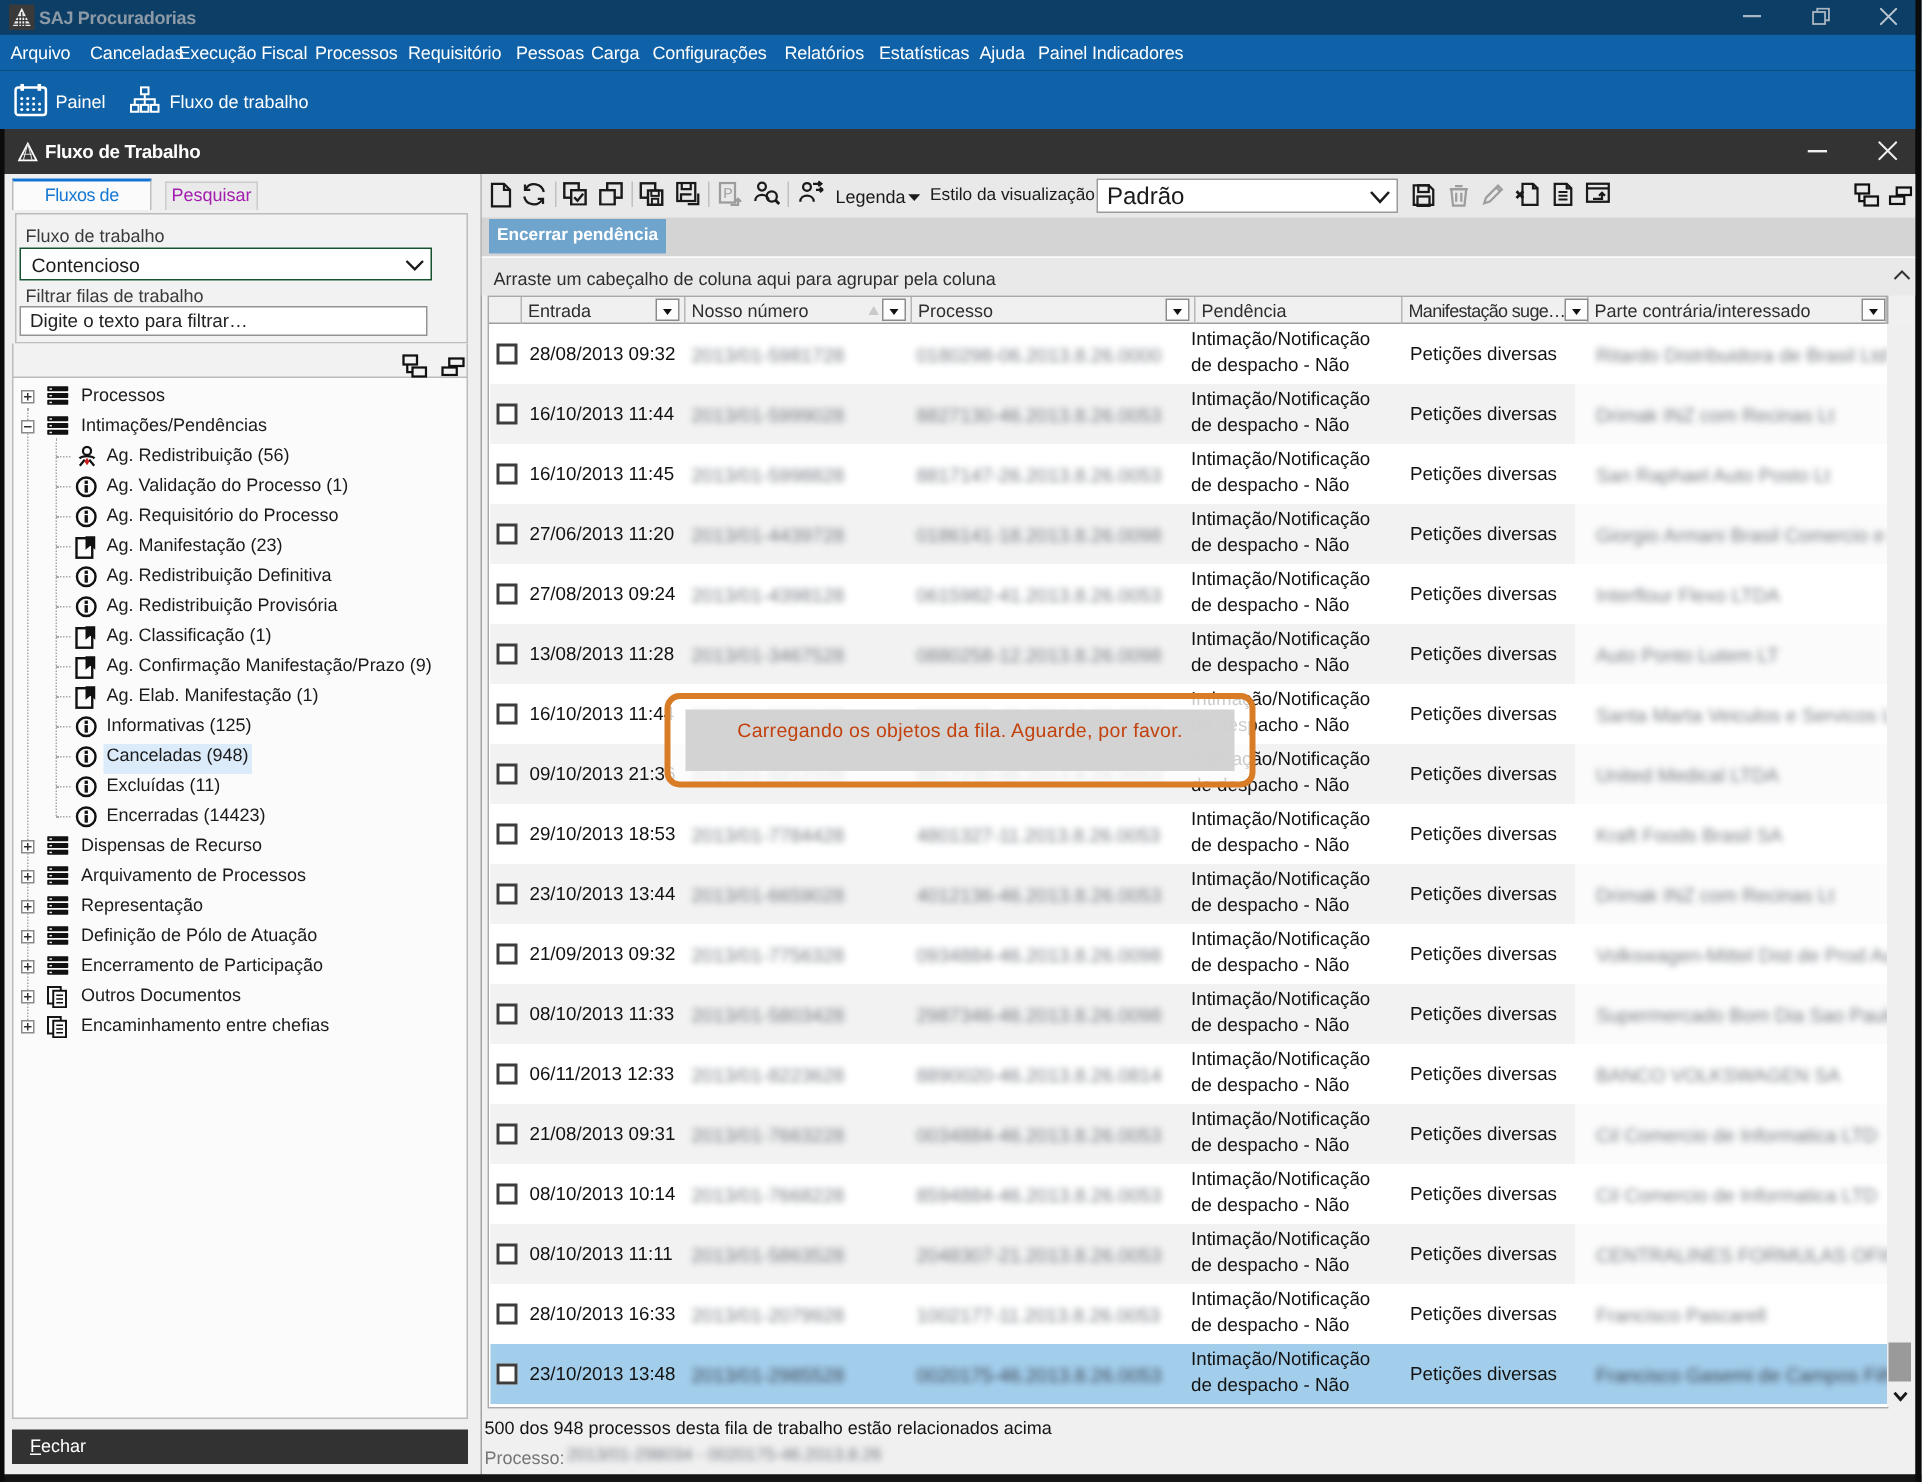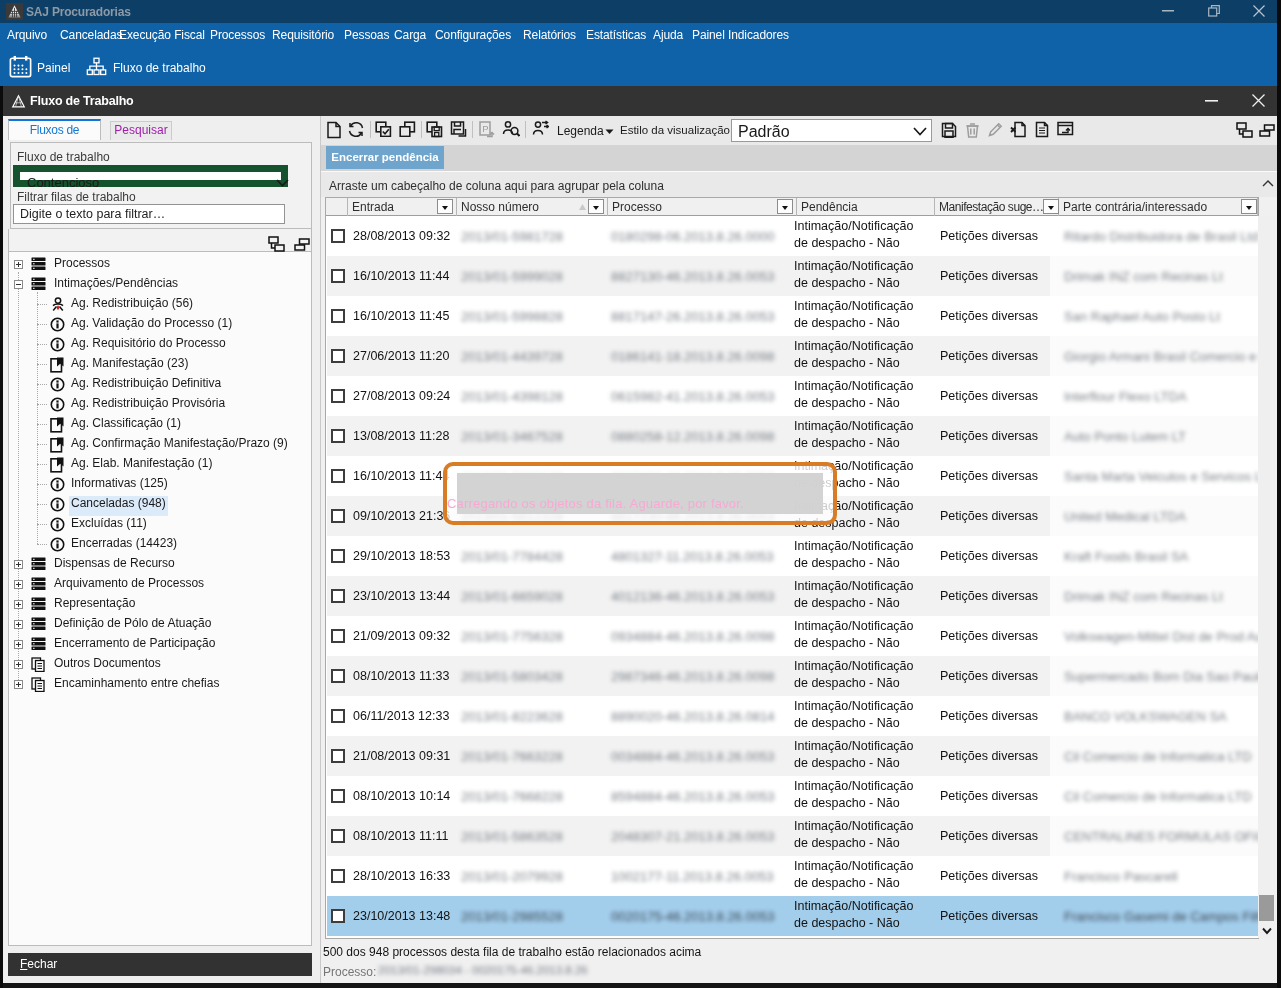--- a/index.html
+++ b/index.html
@@ -14,21 +14,21 @@
 #appbar{left:0;top:47px;width:1281px;height:39px;background:#0f62a7}
 #appbar .lbl{top:14px;font-size:12px;color:#fff}
 #ititle{left:2px;top:86px;width:1275px;height:30px;background:#333333}
 #ititle .ttl{left:28px;top:8px;font-size:12.5px;color:#fff;font-weight:bold;letter-spacing:-0.2px}
 
 #lpanel{left:2px;top:116px;width:318px;height:867px;background:#efefef}
 .tab1{left:8px;top:119px;width:93px;height:21px;background:#fbfbfb;border:1px solid #bcbcbc;border-bottom:none;border-top:2px solid #1473d6;color:#1478d2;font-size:12px;letter-spacing:-0.3px;text-align:center;line-height:18px}
 .tab2{left:110px;top:121px;width:62px;height:19px;background:#eaeaea;border:1px solid #cccccc;border-bottom:none;color:#a21caf;font-size:12px;text-align:center;line-height:17px}
 .gbox{left:10px;top:142px;width:302px;height:87px;background:#f2f2f2;border:1px solid #bcbcbc}
 .lab{font-size:12px;color:#3a3a3a;white-space:nowrap}
-.combo{left:13px;top:165px;width:275px;height:22px;background:#fff;border:7px solid #14532d}
+.combo{left:13px;top:165px;width:275px;height:22px;background:#fff;border:1px solid #14532d}
 .combo .tx{left:7px;top:3px;font-size:13px;color:#1a1a1a}
 .inp{left:13px;top:204px;width:272px;height:20px;background:#fff;border:1px solid #939393}
 .inp .tx{left:6px;top:2px;font-size:12.5px;color:#222}
 .lbar{left:8px;top:229px;width:304px;height:23px;background:#f2f2f2;border:1px solid #bcbcbc;border-top:none}
 .tree{left:8px;top:252px;width:304px;height:694px;background:#fbfbfb;border:1px solid #bcbcbc;border-top:none}
 .ti{position:absolute;height:20px;font-size:12px;color:#1a1a1a;white-space:nowrap}
 .fechar{left:8px;top:953px;width:304px;height:23px;background:#323232;color:#fff;font-size:12px;line-height:23px;padding-left:12px}
 .fechar u{text-decoration:underline}
 
 #rpane{left:321px;top:116px;width:956px;height:867px;background:#f0f0f0}
@@ -52,21 +52,21 @@
 .nn{position:absolute;left:134px;top:13px;font-size:13px;color:#596069;filter:blur(2.2px);opacity:.8;white-space:nowrap}
 .pr{position:absolute;left:284px;top:13px;font-size:13px;color:#596069;filter:blur(2.2px);opacity:.8;white-space:nowrap}
 .pe{position:absolute;left:467px;top:2px;font-size:12.5px;color:#121212;line-height:16.5px;white-space:nowrap}
 .ma{position:absolute;left:613px;top:13px;font-size:12.5px;color:#121212;white-space:nowrap}
 .pa{position:absolute;left:737px;top:13px;font-size:13px;color:#5a6068;filter:blur(2.2px);opacity:.8;white-space:nowrap}
 
 #vsb{left:1258px;top:216px;width:17px;height:722px;background:#efefef}
 
 #ovl{left:443px;top:462px;width:394px;height:63px;border:4px solid #d87c26;border-radius:10px;background:rgba(255,255,255,0.78)}
 #ovl .bandg{position:absolute;left:10px;top:7px;width:366px;height:41px;background:rgba(209,209,209,0.95)}
-#ovl .tx{position:absolute;left:0;top:30px;width:100%;text-align:left;font-size:13px;color:#f9a8d4;letter-spacing:0.2px}
+#ovl .tx{position:absolute;left:0;top:13px;width:100%;text-align:center;font-size:13px;color:#c2410c;letter-spacing:0.2px}
 
 .st1{left:323px;top:945px;font-size:12px;color:#141414}
 .st2{left:323px;top:965px;font-size:12px;color:#757575}
 .st2b{left:378px;top:964px;font-size:11.5px;color:#60656e;filter:blur(2.2px);opacity:.85}
 #botbar{left:0;top:983px;width:1281px;height:5px;background:#151515}
 #rborder{left:1277px;top:0;width:4px;height:988px;background:#0b0b0b}
 #lborder{left:0;top:86px;width:3px;height:902px;background:#0b0b0b}
 </style></head>
 <body>
 

